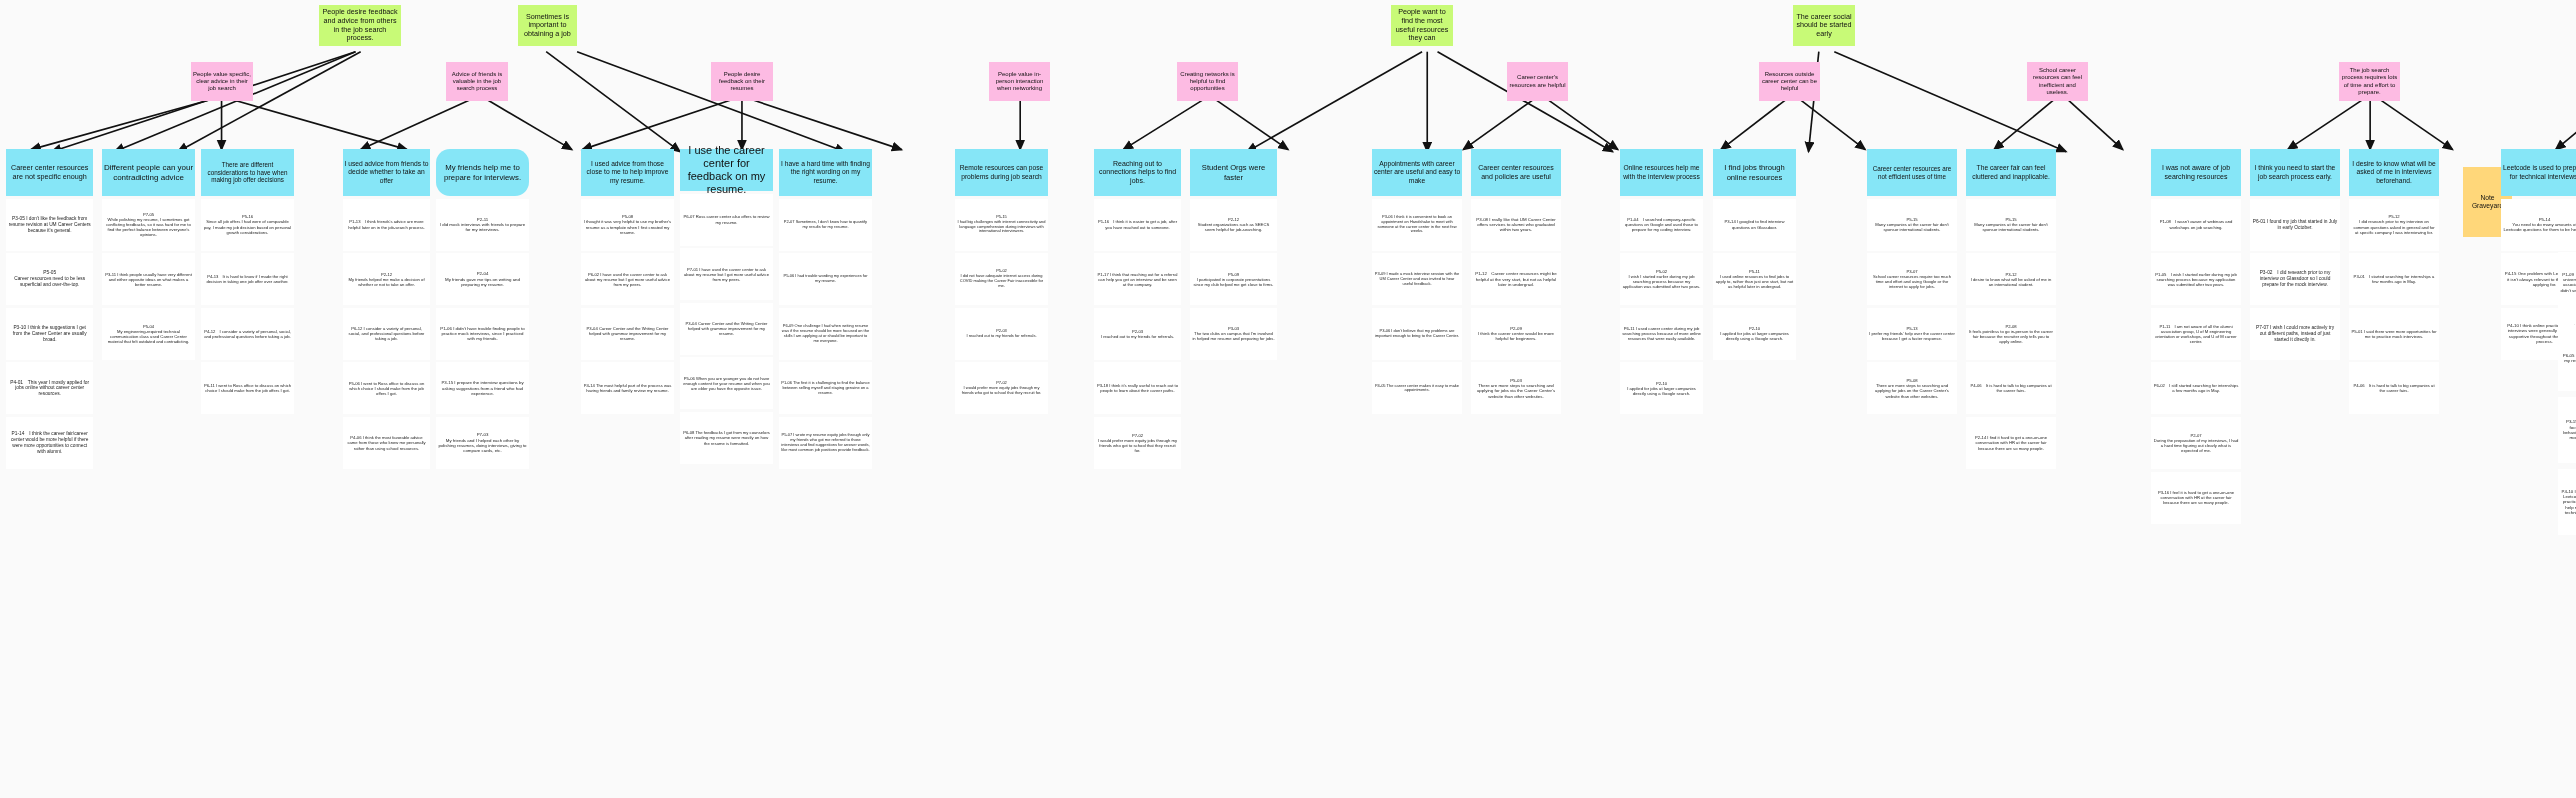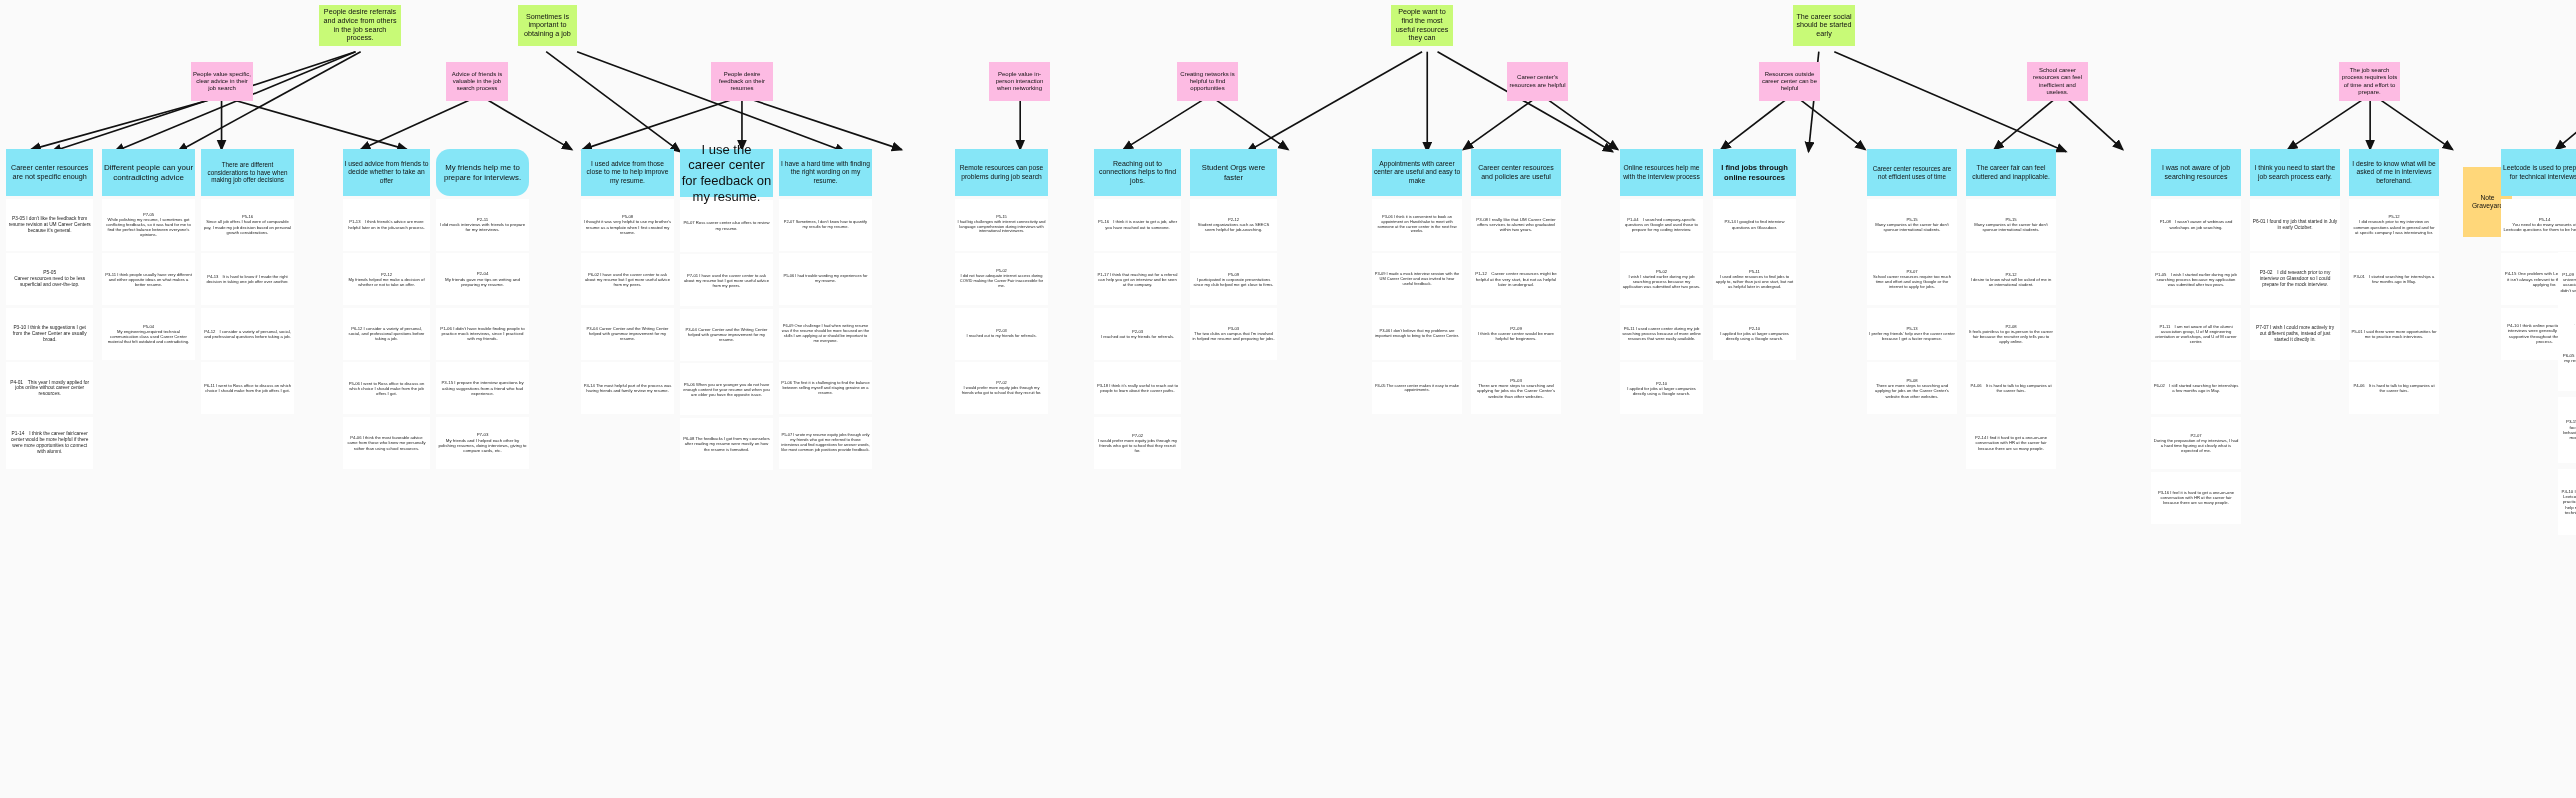--- a/index.html
+++ b/index.html
@@ -79,21 +79,21 @@
 
       <path d="M4590,190 L4440,290"></path>
       <path d="M4600,190 L4600,290"></path>
       <path d="M4615,190 L4760,290"></path>
 
       <path d="M5080,190 L4960,290"></path>
       <path d="M5100,190 L5220,290"></path>
     </g>
   </svg>
 
-  <div class="card theme" style="left:319px;top:5.2px;width:82px;height:41px;">People desire referrals and advice from others in the job search process.</div>
+  <div class="card theme" style="left:319px;top:5.2px;width:82px;height:41px;">People desire feedback and advice from others in the job search process.</div>
   <div class="card theme" style="left:518px;top:5.2px;width:59px;height:41px;">Sometimes is important to obtaining a job</div>
   <div class="card theme" style="left:1391px;top:5.2px;width:62px;height:41px;">People want to find the most useful resources they can</div>
   <div class="card theme" style="left:1793px;top:5.2px;width:62px;height:41px;">The career social should be started early</div>
 
   <div class="card cat" style="left:191px;top:62px;width:62px;height:39px;">People value specific, clear advice in their job search</div>
   <div class="card cat" style="left:446px;top:62px;width:62px;height:39px;">Advice of friends is valuable in the job search process</div>
   <div class="card cat" style="left:711px;top:62px;width:62px;height:39px;">People desire feedback on their resumes</div>
   <div class="card cat" style="left:989px;top:62px;width:61px;height:39px;">People value in-person interaction when networking</div>
   <div class="card cat" style="left:1177px;top:62px;width:61px;height:39px;">Creating networks is helpful to find opportunities</div>
   <div class="card cat" style="left:1507px;top:62px;width:61px;height:39px;">Career center's resources are helpful</div>
@@ -151,21 +151,21 @@
       </div>
       <div class="group" style="left: 581px; top: 149px; width: 93px;">
         <div class="grp-head" style="height: 47px; font-size: 6.7px;">I used advice from those close to me to help improve my resume.</div>
         <div class="note" style="font-size: 4.2px; min-height: 52px; white-space: pre-line;">P5-08
 I thought it was very helpful to use my brother's resume as a template when I first created my resume.</div>
         <div class="note" style="font-size: 4.2px; min-height: 52px; white-space: pre-line;">P6-02 I have used the career center to ask about my resume but I got more useful advice from my peers.</div>
         <div class="note" style="font-size: 4.2px; min-height: 52px; white-space: pre-line;">P3-04 Career Center and the Writing Center helped with grammar improvement for my resume.</div>
         <div class="note" style="font-size: 4.2px; min-height: 52px; white-space: pre-line;">P4-14 The most helpful part of the process was having friends and family review my resume.</div>
       </div>
       <div class="group" style="left: 680px; top: 149px; width: 93px;">
-        <div class="grp-head" style="height: 48px; font-size: 13px;">I use the career center for feedback on my resume.</div>
+        <div class="grp-head" style="height: 42px; font-size: 11px;">I use the career center for feedback on my resume.</div>
         <div class="note" style="font-size: 4.2px; min-height: 52px; white-space: pre-line;">P6-07 Ross career center also offers to review my resume.</div>
         <div class="note" style="font-size: 4.2px; min-height: 52px; white-space: pre-line;">P7-01 I have used the career center to ask about my resume but I got more useful advice from my peers.</div>
         <div class="note" style="font-size: 4.2px; min-height: 52px; white-space: pre-line;">P3-04 Career Center and the Writing Center helped with grammar improvement for my resume.</div>
         <div class="note" style="font-size: 4.2px; min-height: 52px; white-space: pre-line;">P5-06 When you are younger you do not have enough content for your resume and when you are older you have the opposite issue.</div>
         <div class="note" style="font-size: 4.2px; min-height: 52px; white-space: pre-line;">P6-08 The feedbacks I got from my counselors after reading my resume were mostly on how the resume is formatted.</div>
       </div>
       <div class="group" style="left: 779px; top: 149px; width: 93px;">
         <div class="grp-head" style="height: 47px; font-size: 6.7px;">I have a hard time with finding the right wording on my resume.</div>
         <div class="note" style="font-size: 4px; min-height: 52px; white-space: pre-line;">P2-07 Sometimes, I don't know how to quantify my results for my resume.</div>
         <div class="note" style="font-size: 4px; min-height: 52px; white-space: pre-line;">P5-06 I had trouble wording my experiences for my resume.</div>
@@ -222,21 +222,21 @@
       <div class="group" style="left: 1620px; top: 149px; width: 83px;">
         <div class="grp-head" style="height: 47px; font-size: 6.7px;">Online resources help me with the interview process</div>
         <div class="note" style="font-size: 4.2px; min-height: 52px; white-space: pre-line;">P1-04　I searched company-specific questions on Google and used those to prepare for my coding interview.</div>
         <div class="note" style="font-size: 4.2px; min-height: 52px; white-space: pre-line;">P5-02
 I wish I started earlier during my job searching process because my application was submitted after two years.</div>
         <div class="note" style="font-size: 4.2px; min-height: 52px; white-space: pre-line;">P6-11 I used career center during my job searching process because of more online resources that were easily available.</div>
         <div class="note" style="font-size: 4.2px; min-height: 52px; white-space: pre-line;">P2-10
 I applied for jobs at larger companies directly using a Google search.</div>
       </div>
       <div class="group" style="left: 1713px; top: 149px; width: 83px;">
-        <div class="grp-head" style="height: 47px; font-size: 7.6px; font-weight: bold;">I find jobs through online resources</div>
+        <div class="grp-head" style="height: 47px; font-size: 7.6px;">I find jobs through online resources</div>
         <div class="note" style="font-size: 4.2px; min-height: 52px; white-space: pre-line;">P3-14 I googled to find interview questions on Glassdoor.</div>
         <div class="note" style="font-size: 4.2px; min-height: 52px; white-space: pre-line;">P5-11
 I used online resources to find jobs to apply to, rather than just one start, but not as helpful later in undergrad.</div>
         <div class="note" style="font-size: 4.2px; min-height: 52px; white-space: pre-line;">P2-10
 I applied for jobs at larger companies directly using a Google search.</div>
       </div>
       <div class="group" style="left: 1867px; top: 149px; width: 90px;">
         <div class="grp-head" style="height: 47px; font-size: 6.3px;">Career center resources are not efficient uses of time</div>
         <div class="note" style="font-size: 4.2px; min-height: 52px; white-space: pre-line;">P5-15
 Many companies at the career fair don't sponsor international students.</div>

